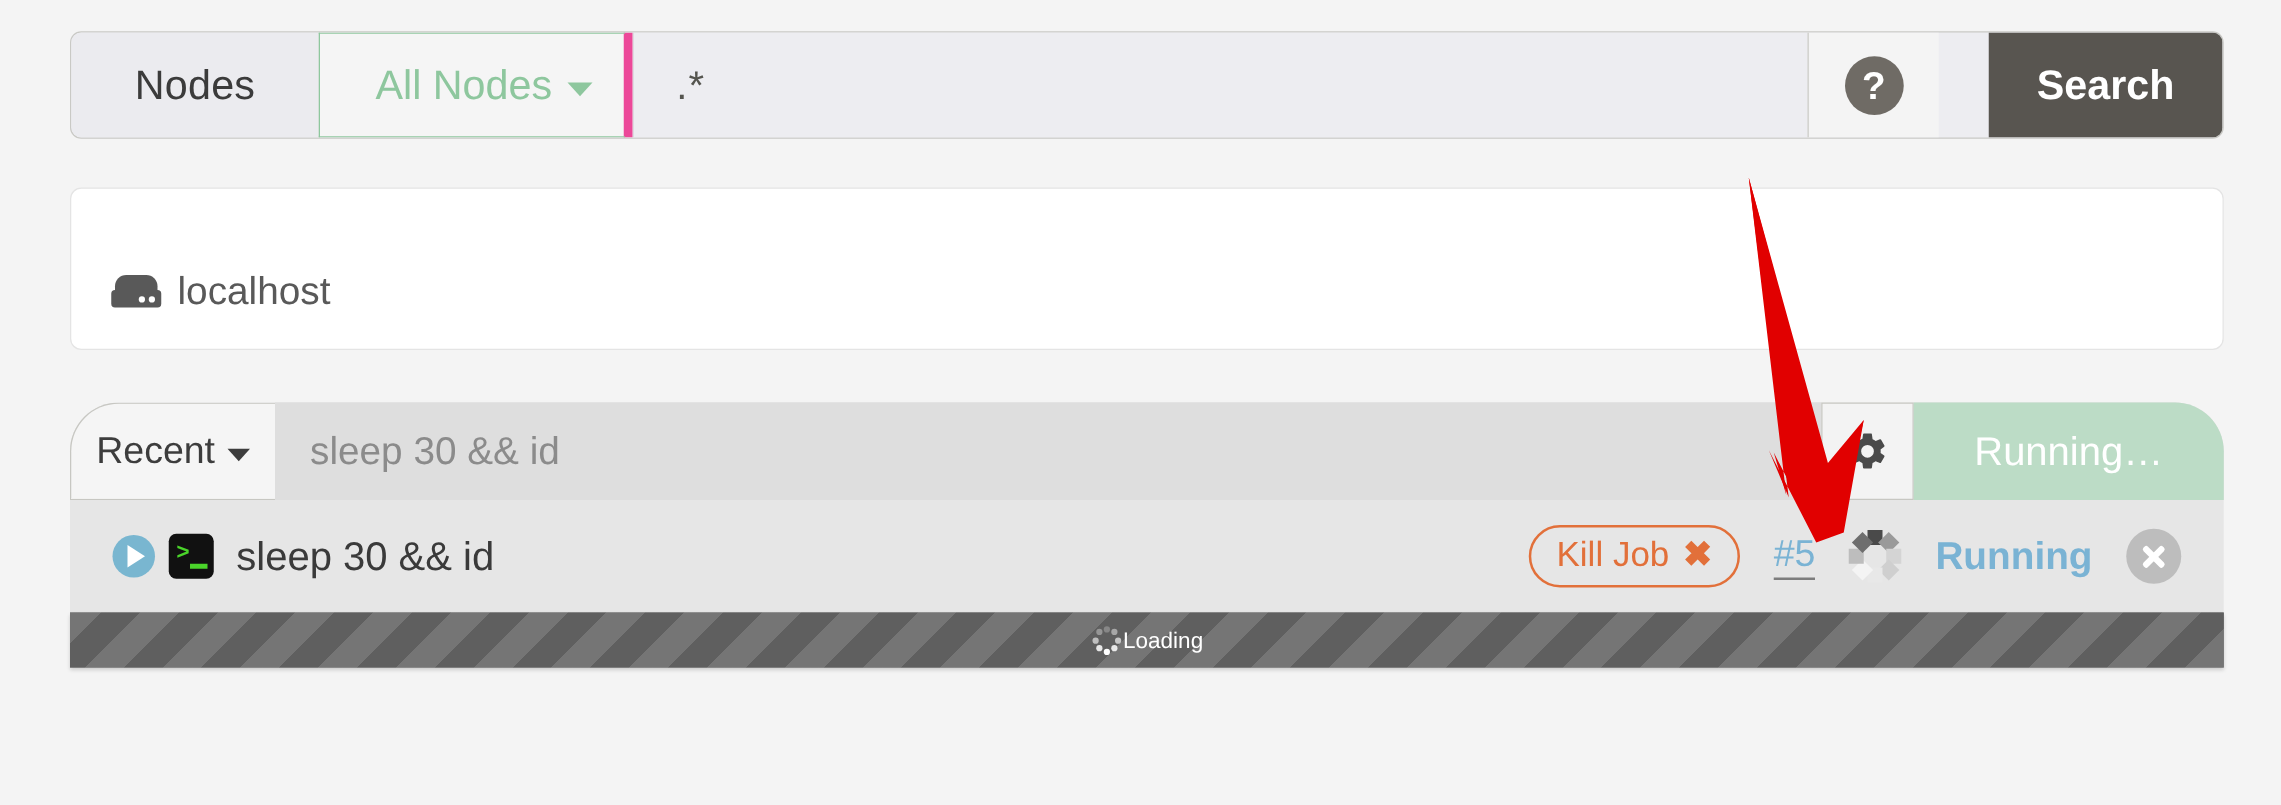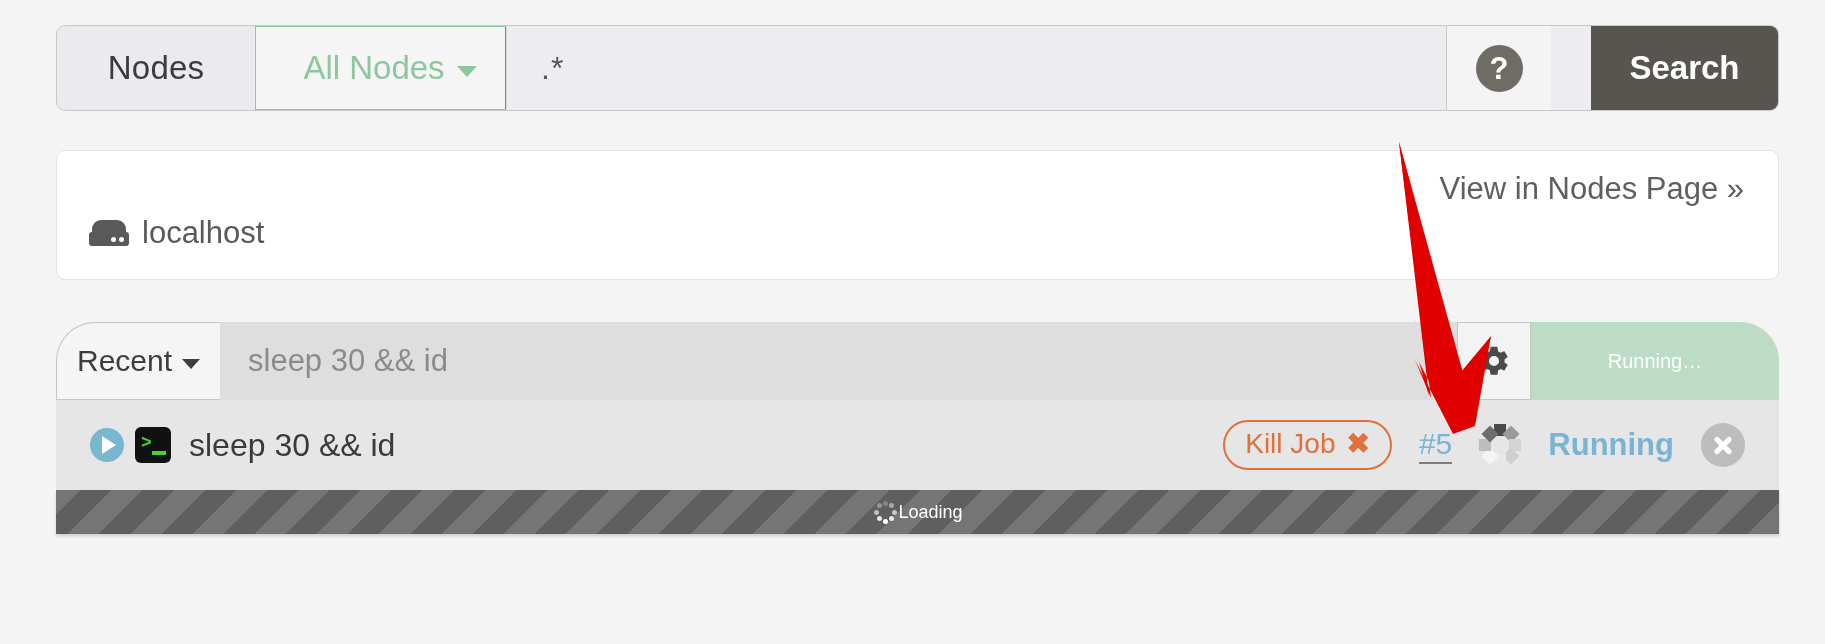--- a/index.html
+++ b/index.html
@@ -46,21 +46,21 @@
     align-items: center;
     justify-content: center;
     font-size: 33px;
     color: #3b3b3b;
     letter-spacing: 0.2px;
   }
   .sb-allnodes {
     width: 251px;
     background: #f5f5f5;
     border-left: 1px solid #8ec79e;
-    border-right: 1px solid #ec4899;
+    border-right: 7px solid #ec4899;
     margin-left: -1px;
     display: flex;
     align-items: center;
     justify-content: center;
     font-size: 33px;
     color: #8ec79e;
     gap: 12px;
     box-sizing: border-box;
     position: relative;
     padding-left: 19px;
@@ -250,21 +250,21 @@
     justify-content: center;
     box-sizing: border-box;
   }
   .cmd-run {
     width: 248px;
     background: #bcdcc6;
     border-radius: 0 39px 0 0;
     display: flex;
     align-items: center;
     justify-content: center;
-    font-size: 20px;
+    font-size: 32px;
     color: #ffffff;
   }
 
   
   .jobrow {
     position: relative;
     height: 90px;
     background: #e6e6e6;
     display: flex;
     align-items: center;
@@ -455,21 +455,20 @@
     <div class="nodepanel-host">
       <span class="hdd-icon">
         <span class="hdd-top"></span>
         <span class="hdd-bot"></span>
         <span class="hdd-d1"></span>
         <span class="hdd-d2"></span>
       </span>
       <span>localhost</span>
     </div>
 
-    <a class="nodepanel-viewlink" href="#">View in Nodes Page »</a>
   </div>
 
   <div class="runwrap">
 
     <div class="cmdbar">
       <div class="cmd-recent">
         <span>Recent</span>
         <span class="caret-down"></span>
       </div>
 

